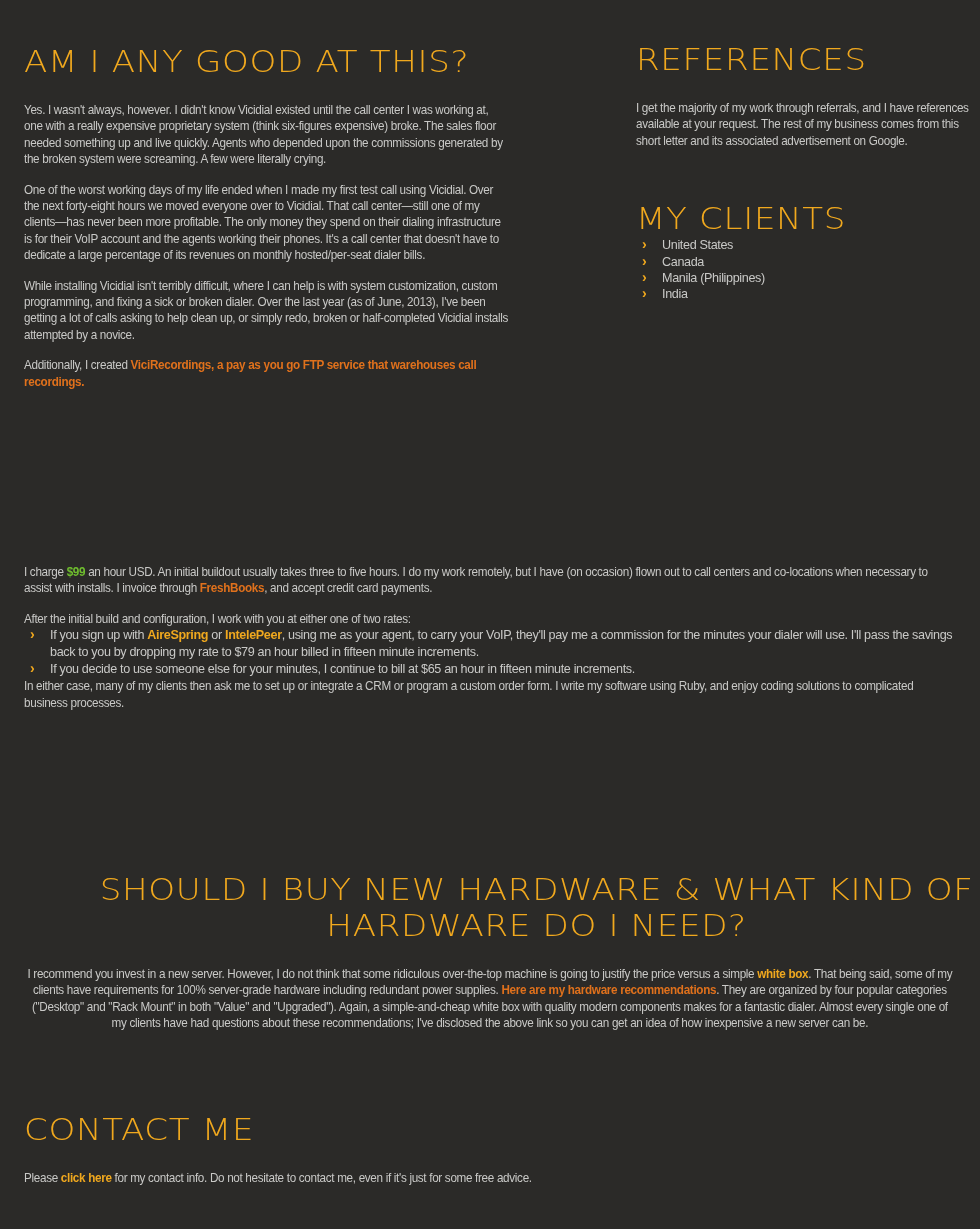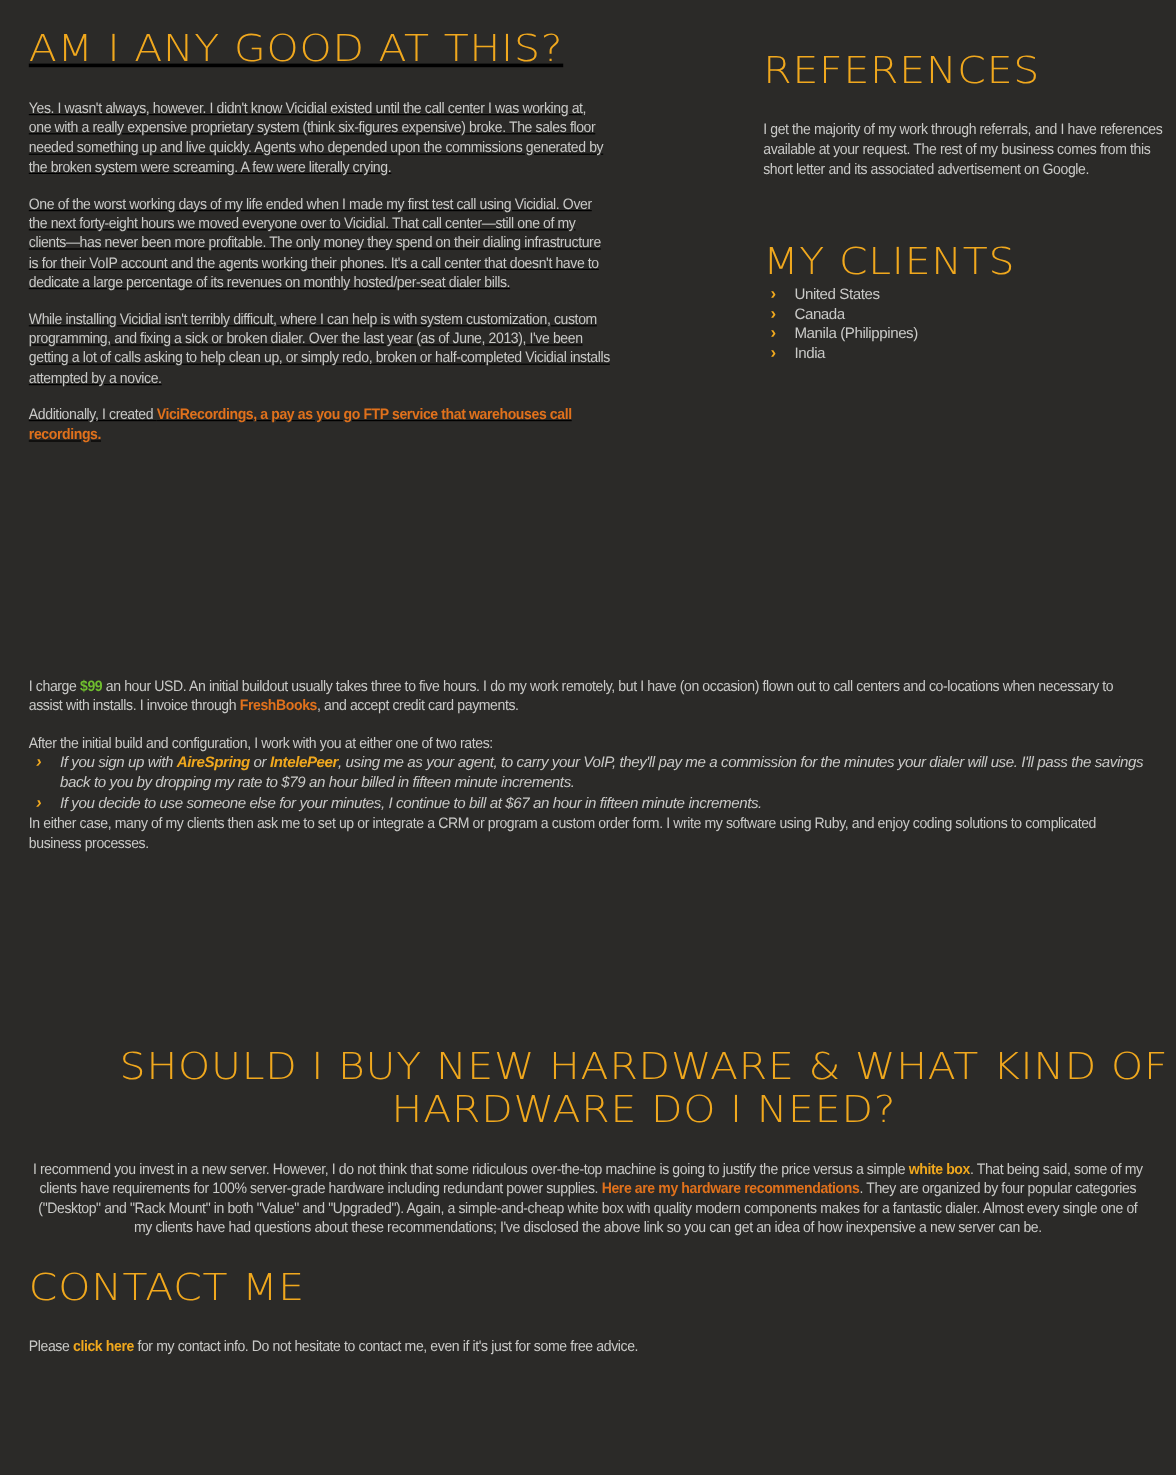--- a/index.html
+++ b/index.html
@@ -85,23 +85,22 @@
   .top-cols {
     position: absolute;
     top: 0;
     left: 0;
     width: 980px;
     height: 520px;
   }
   .col-left {
     position: absolute;
     left: 24px;
-    top: 24px;
+    top: 44px;
     width: 486px;
-    text-decoration: underline;
   }
   .col-right {
     position: absolute;
     left: 636px;
     top: 42px;
     width: 348px;
   }
   .col-right .body-text { width: 107.5%; }
 
   .clients-head { margin-top: 52px; }
@@ -111,24 +110,24 @@
   
   .sec {
     position: absolute;
     left: 24px;
     width: 932px;
   }
   .sec .body-text { width: 107.5%; }
 
   .sec-charge    { top: 542px; }
   .sec-hardware  { top: 872px; text-align: center; }
-  .sec-contact   { top: 1056px; }
+  .sec-contact   { top: 1112px; }
   .gap-md { height: 22px; }
 
-  .rate-list { margin-top: 14px; padding-left: 22px; font-style: italic; }
+  .rate-list { margin-top: 14px; padding-left: 22px; }
   .rate-list li { margin-bottom: 1px; }
 </style>
 </head>
 <body>
 
 <div class="page">
 
   <div class="top-cols">
 
     <div class="col-left">
@@ -175,21 +174,21 @@
 
 
     <div class="gap-md"></div>
 
     <p class="body-text"><span>I charge </span><span class="lnk-green">$99</span><span> an hour USD. An initial buildout usually takes three to five hours. I do my work remotely, but I have (on occasion) flown out to call centers and co-locations when necessary to assist with installs. I invoice through </span><a class="lnk-orange" href="#" style="text-decoration:none">FreshBooks</a><span>, and accept credit card payments.</span></p>
 
     <p class="body-text">After the initial build and configuration, I work with you at either one of two rates:</p>
 
     <ul class="chev rate-list">
       <li><span>If you sign up with </span><a class="lnk-gold" href="#" style="text-decoration:none">AireSpring</a><span> or </span><a class="lnk-gold" href="#" style="text-decoration:none">IntelePeer</a><span>, using me as your agent, to carry your VoIP, they'll pay me a commission for the minutes your dialer will use. I'll pass the savings back to you by dropping my rate to $79 an hour billed in fifteen minute increments.</span></li>
-      <li>If you decide to use someone else for your minutes, I continue to bill at $67 an hour in fifteen minute increments.</li>
+      <li>If you decide to use someone else for your minutes, I continue to bill at $65 an hour in fifteen minute increments.</li>
     </ul>
 
     <p class="body-text">In either case, many of my clients then ask me to set up or integrate a CRM or program a custom order form. I write my software using Ruby, and enjoy coding solutions to complicated business processes.</p>
   </div>
 
   <div class="sec sec-hardware">
 
     <div class="h-wrap">
       <h1 class="h-section">Should I Buy New Hardware &amp; What Kind Of Hardware Do I Need?</h1>
     </div>

